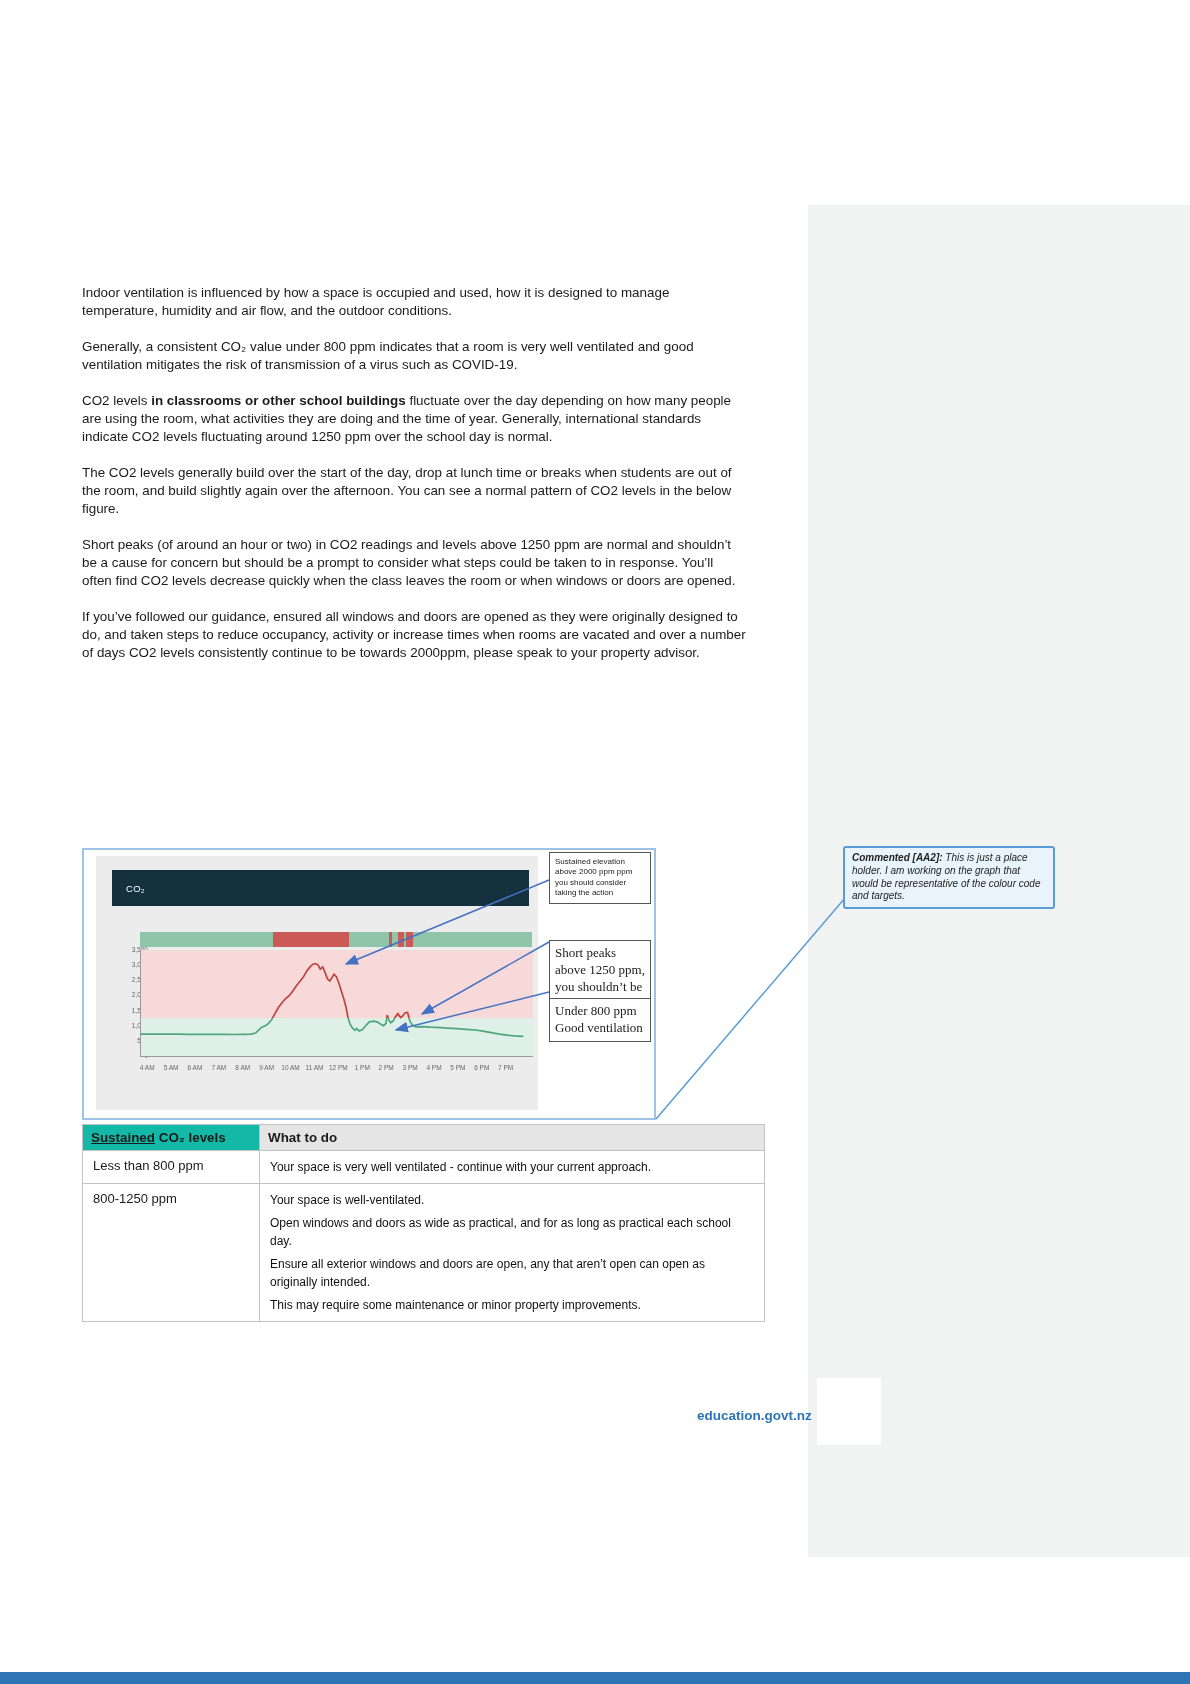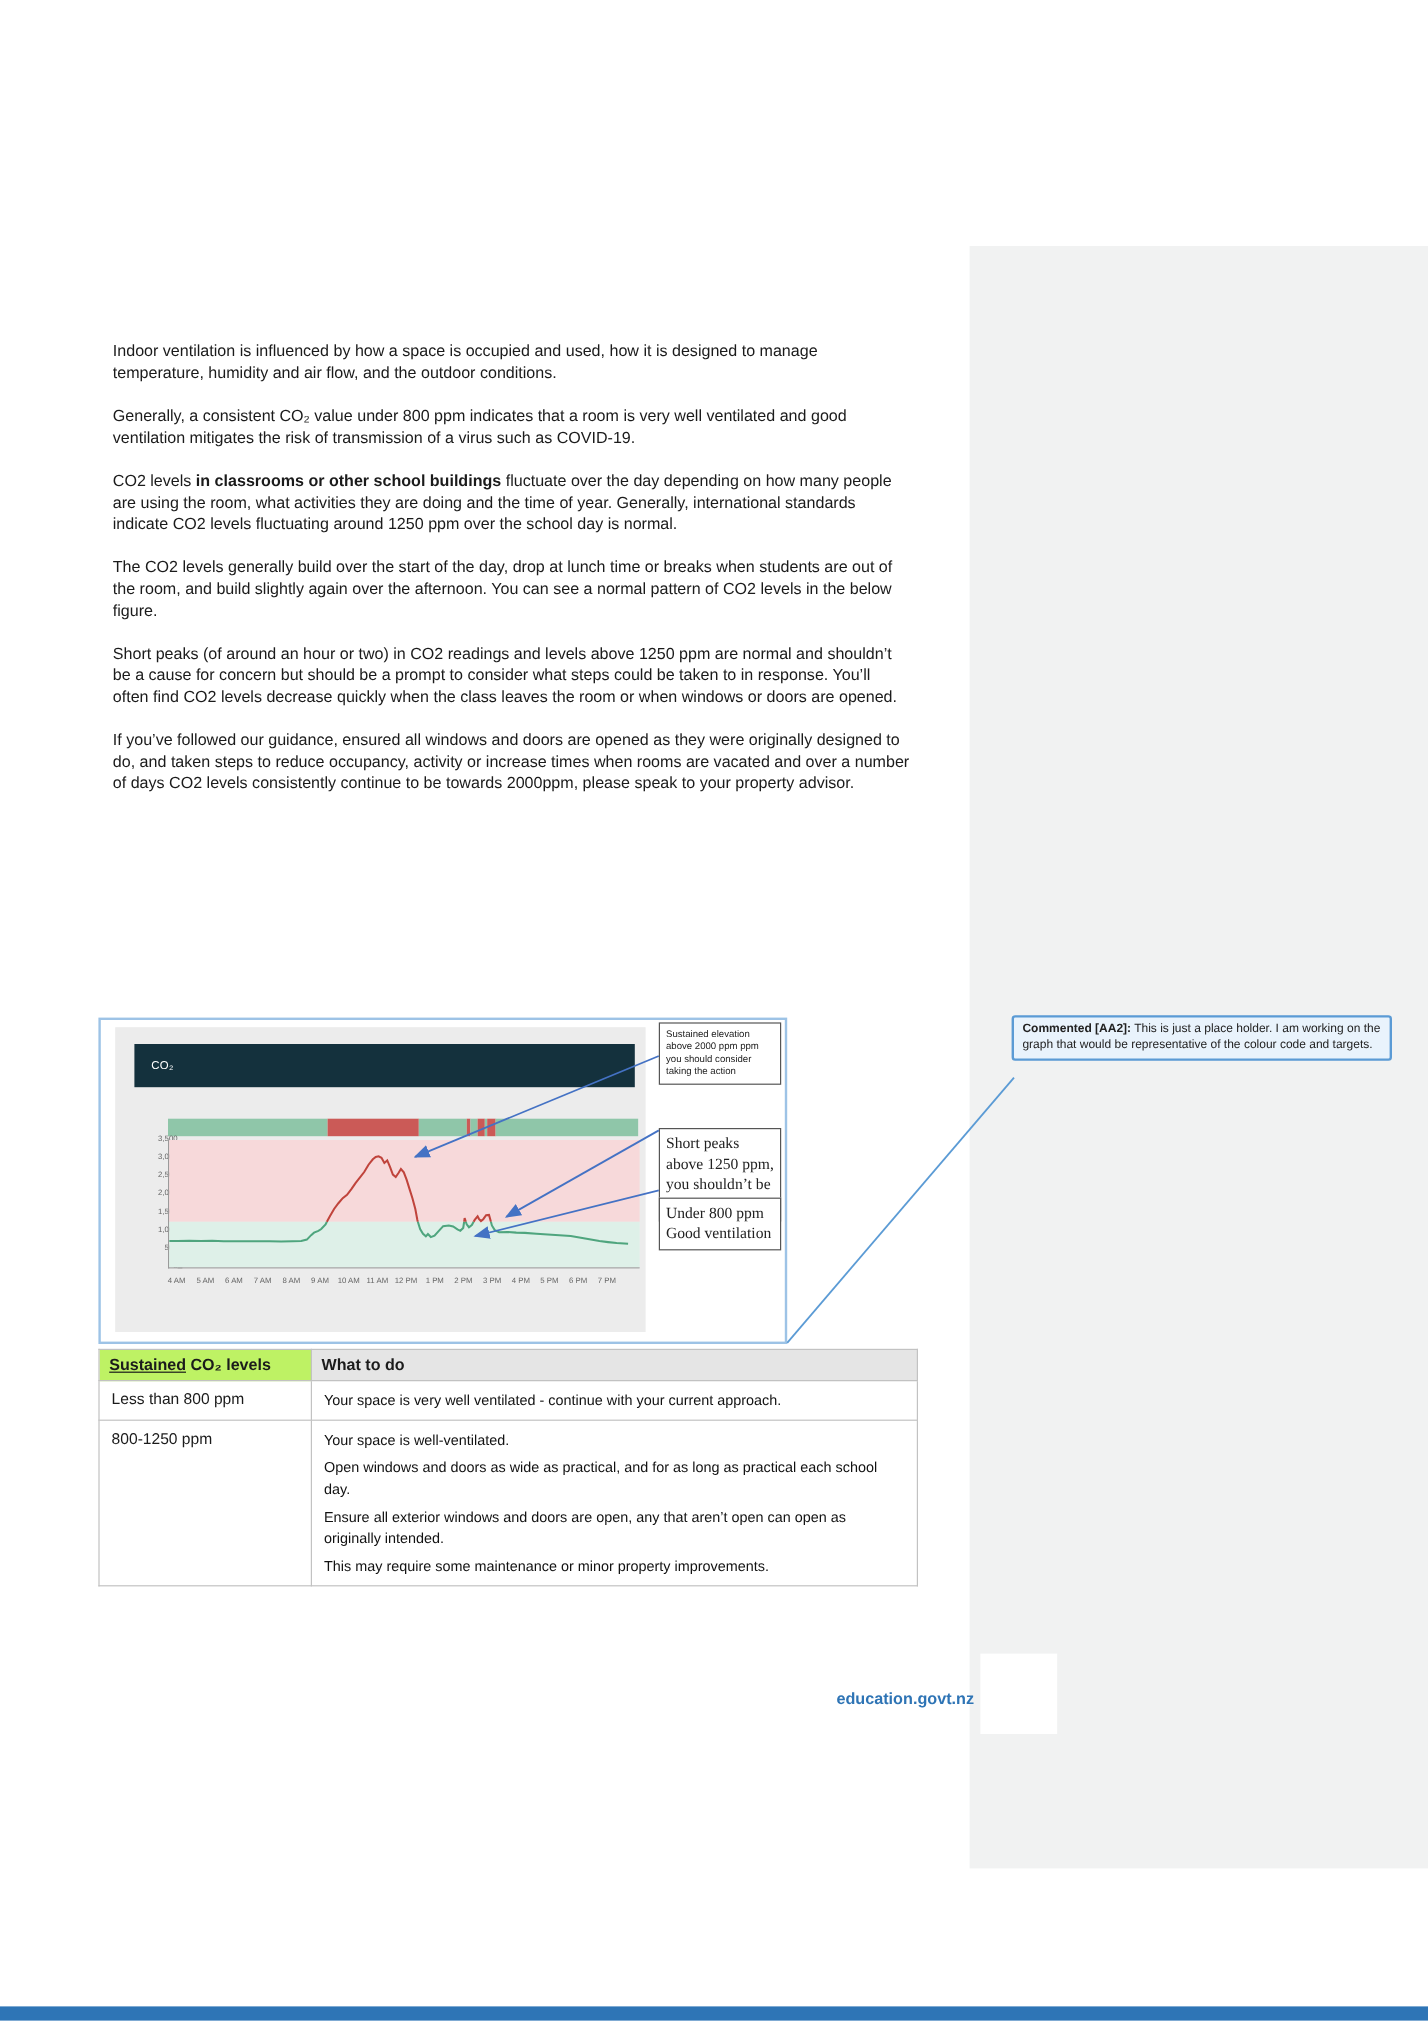--- a/index.html
+++ b/index.html
@@ -4,21 +4,21 @@
 <style>
   html,body{margin:0;padding:0;}
   body{width:1190px;height:1684px;position:relative;background:#fff;
        font-family:"Liberation Sans",sans-serif;color:#1b1b1b;overflow:hidden;}
   .abs{position:absolute;}
   
   #gray-panel{left:808px;top:205px;width:382px;height:1352px;background:#f1f2f2;}
   #white-square{left:817px;top:1378px;width:64px;height:67px;background:#ffffff;}
   #bottom-bar{left:0;top:1672px;width:1190px;height:12px;}
   
-  #paras{left:94px;top:284px;width:664px;font-size:13.4px;line-height:18px;}
+  #paras{left:82px;top:284px;width:664px;font-size:13.4px;line-height:18px;}
   .para{margin:0 0 18px 0;}
   .b{font-weight:bold;margin-top:27px;}
   .u{text-decoration:underline;}
   
   #figure-box{left:82px;top:848px;width:574px;height:272px;background:#fff;
               border:2px solid #9dc3e6;box-sizing:border-box;}
   #chart-shot{position:absolute;left:12px;top:6px;width:442px;height:254px;background:#ececec;}
   #chart-header{position:absolute;left:16px;top:14px;width:417px;height:36px;
                 display:flex;align-items:center;padding-left:14px;box-sizing:border-box;
                 color:#fff;font-size:9.5px;letter-spacing:.3px;}
@@ -33,23 +33,23 @@
   .xtick{position:absolute;width:34px;text-align:center;font-size:6.5px;color:#666;top:208px;}
   #ylabel{position:absolute;left:60px;top:100px;height:70px;font-size:6.5px;color:#888;
           writing-mode:vertical-rl;transform:rotate(180deg);text-align:center;}
   .callout{position:absolute;left:465px;width:102px;background:#fff;border:1px solid #555;
            padding:4px 5px;box-sizing:border-box;font-size:8px;line-height:1.3;color:#222;}
   .callout.c0{font-family:"Liberation Sans",sans-serif;}
   .callout.c1,.callout.c2{font-family:"Liberation Serif",serif;font-size:13px;margin-top:28px;}
   #fig-overlay{position:absolute;left:0;top:0;width:570px;height:268px;pointer-events:none;}
   
   #connector-svg{left:0;top:0;width:1190px;height:1684px;pointer-events:none;}
-  #comment-box{left:843px;top:846px;width:317px;background:#e9f3fc;border:2px solid #5b9bd5;
+  #comment-box{left:843px;top:846px;width:212px;background:#e9f3fc;border:2px solid #5b9bd5;
                border-radius:3px;padding:4px 7px;box-sizing:border-box;
-               font-size:10px;line-height:1.28;color:#222;}
+               font-size:10px;line-height:1.28;color:#222;font-style:italic;}
   
   #co2-table{left:82px;top:1124px;width:683px;border-collapse:collapse;table-layout:fixed;}
   #co2-table th,#co2-table td{border:1px solid #c2c2c2;vertical-align:top;text-align:left;}
   #co2-table th{background:#ccd9ec;font-size:13.4px;padding:5px 8px;}
   #co2-table td{padding:7px 10px;}
   td.level{font-size:13px;width:160px;margin-left:16px;}
   th.level-h{width:160px;}
   td.actions{font-size:12px;line-height:1.5;color:#111;}
   td.actions p{margin:0 0 5px 0;}
   td.actions p:last-child{margin-bottom:0;}
@@ -159,21 +159,21 @@
   <polyline points="845,898 656,1119" fill="none" stroke="#5b9bd5" stroke-width="1.5"></polyline>
 </svg>
 
 <div id="comment-box" class="abs">
   <span class="b">Commented [AA2]:</span><span> This is just a place holder. I am working on the graph that would be representative of the colour code and targets.</span>
 </div>
 
 <table id="co2-table" class="abs">
   <thead>
     <tr>
-      <th class="level-h" style="background: #bef264; margin-left: 44px;"><span class="u">Sustained</span><span> CO₂ levels</span></th>
+      <th class="level-h" style="background: #14b8a6; margin-left: 44px;"><span class="u">Sustained</span><span> CO₂ levels</span></th>
       <th style="background: #e5e5e5;">What to do</th>
     </tr>
   </thead>
   <tbody id="table-body">
       <tr>
         <td class="level">Less than 800 ppm</td>
         <td class="actions">
           <p>Your space is very well ventilated - continue with your current approach.</p>
         </td>
       </tr>

